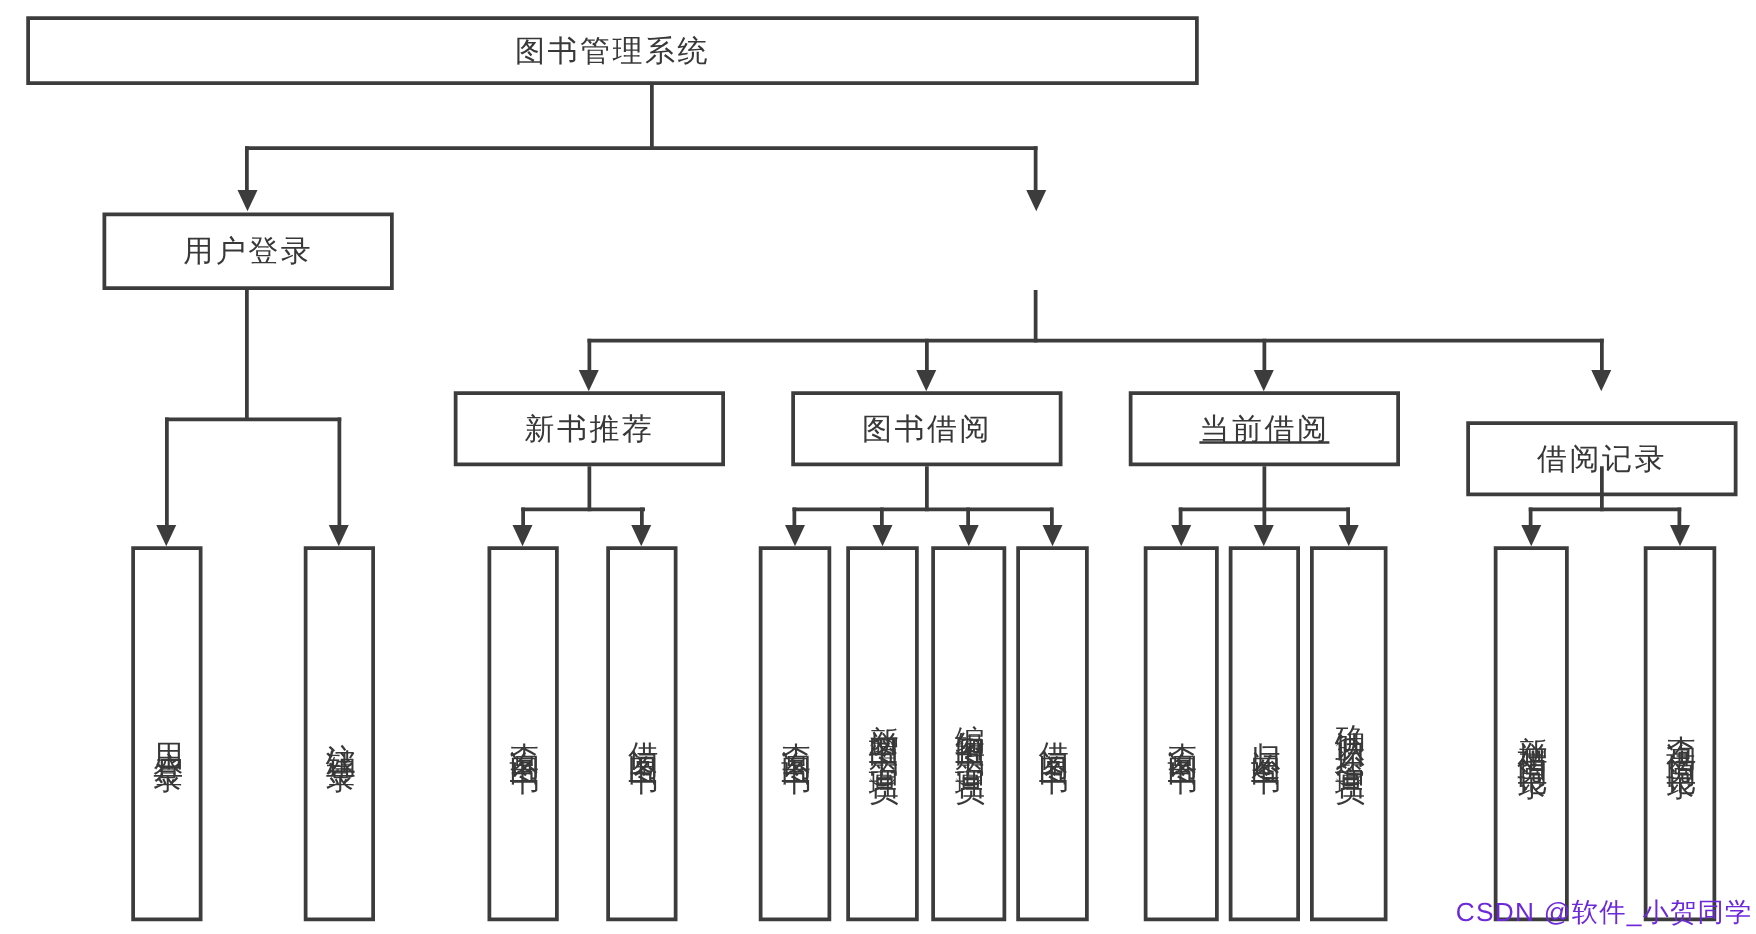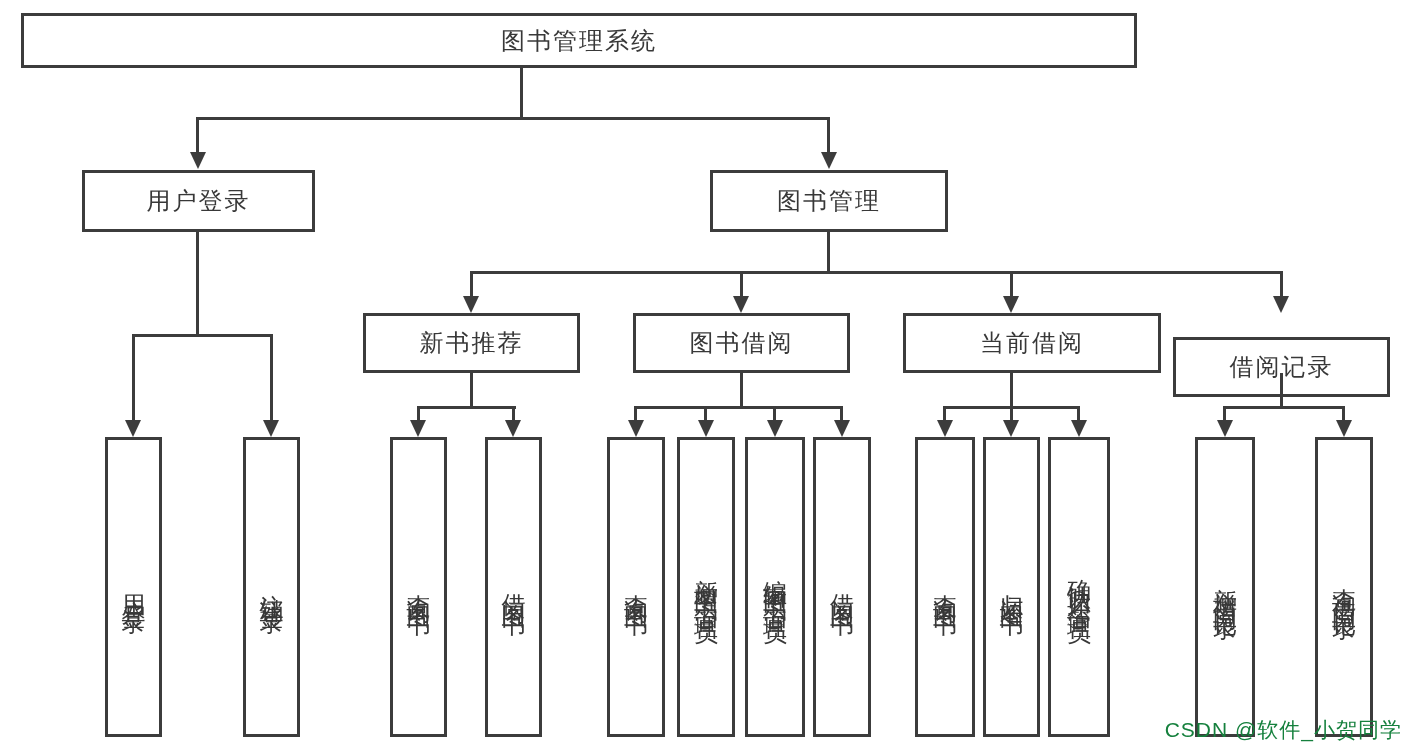--- a/index.html
+++ b/index.html
@@ -23,39 +23,38 @@
   .vline,.hline{position:absolute;background:#3c3c3c;}
   .vline{width:3px;}
   .hline{height:3px;}
   .arrow{
     position:absolute;width:0;height:0;
     border-left:8px solid transparent;border-right:8px solid transparent;
     border-top:17px solid #3c3c3c;
   }
   .watermark{
     position:absolute;top:716px;right:3px;z-index:5;
-    font-size:21px;letter-spacing:1px;color:#15803d;white-space:nowrap;
+    font-size:21px;letter-spacing:1px;color:#6d28d9;white-space:nowrap;
   }
 </style>
 </head>
 <body>
 
 <div id="stage">
 
-  <div class="box" style="left:21px;top:13px;width:1116px;height:55px;">图书管理系统</div>
+  <div class="box" style="left:21px;top:13px;width:938px;height:55px;">图书管理系统</div>
 
   <div class="vline" style="left:520px;top:68px;height:51px;"></div>
   <div class="hline" style="left:196px;top:117px;width:634px;"></div>
   <div class="vline" style="left:196px;top:117px;height:38px;"></div>
   <div class="arrow" style="left:190px;top:152px;"></div>
   <div class="vline" style="left:827px;top:117px;height:38px;"></div>
   <div class="arrow" style="left:821px;top:152px;"></div>
 
   <div class="box" style="left:82px;top:170px;width:233px;height:62px;">用户登录</div>
-  <div class="box" style="left:710px;top:170px;width:238px;height:62px;">图书管理</div>
 
   <div class="vline" style="left:196px;top:232px;height:104px;"></div>
   <div class="hline" style="left:132px;top:334px;width:141px;"></div>
   <div class="vline" style="left:132px;top:334px;height:87px;"></div>
   <div class="arrow" style="left:125px;top:420px;"></div>
   <div class="vline" style="left:270px;top:334px;height:87px;"></div>
   <div class="arrow" style="left:263px;top:420px;"></div>
 
   <div class="vline" style="left:827px;top:232px;height:42px;"></div>
   <div class="hline" style="left:470px;top:271px;width:813px;"></div>
@@ -63,21 +62,21 @@
   <div class="arrow" style="left:463px;top:296px;"></div>
   <div class="vline" style="left:740px;top:271px;height:28px;"></div>
   <div class="arrow" style="left:733px;top:296px;"></div>
   <div class="vline" style="left:1010px;top:271px;height:28px;"></div>
   <div class="arrow" style="left:1003px;top:296px;"></div>
   <div class="vline" style="left:1280px;top:271px;height:28px;"></div>
   <div class="arrow" style="left:1273px;top:296px;"></div>
 
   <div class="box" style="left:633px;top:313px;width:217px;height:60px;">图书借阅</div>
   <div class="box" style="left:363px;top:313px;width:217px;height:60px;">新书推荐</div>
-  <div class="box" style="left:903px;top:313px;width:258px;height:60px;">当前借阅</div>
+  <div class="box" style="left:903px;top:313px;width:217px;height:60px;text-decoration:underline;">当前借阅</div>
   <div class="box" style="left:1173px;top:313px;width:217px;height:60px;margin-top:24px;">借阅记录</div>
 
   <div class="vline" style="left:470px;top:373px;height:36px;"></div>
   <div class="hline" style="left:417px;top:406px;width:99px;"></div>
   <div class="vline" style="left:417px;top:406px;height:16px;"></div>
   <div class="arrow" style="left:410px;top:420px;"></div>
   <div class="vline" style="left:512px;top:406px;height:16px;"></div>
   <div class="arrow" style="left:505px;top:420px;"></div>
 
   <div class="vline" style="left:740px;top:373px;height:36px;"></div>

